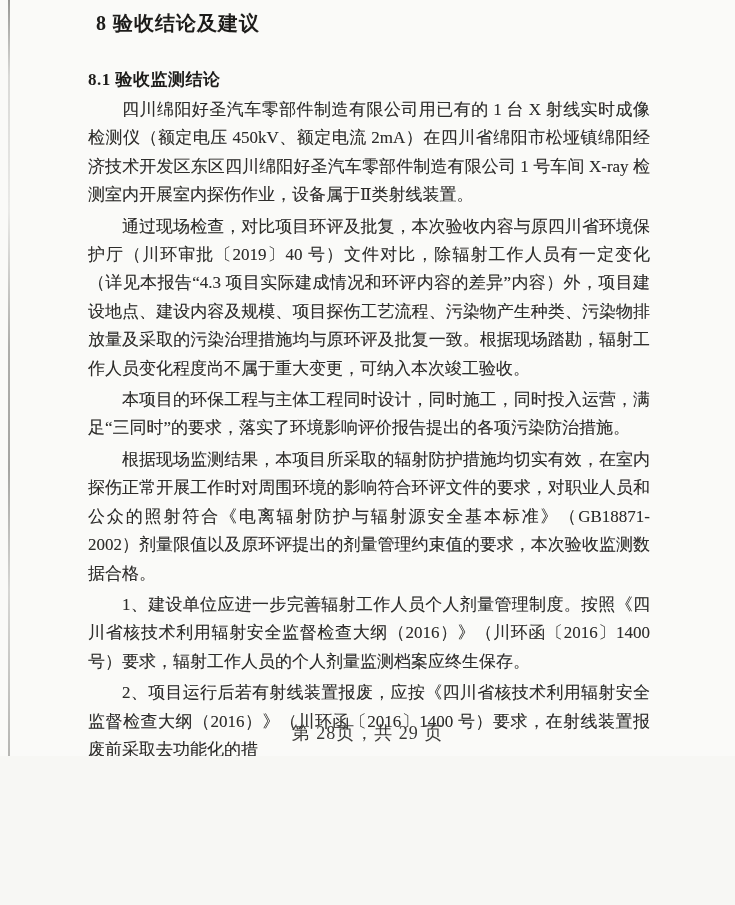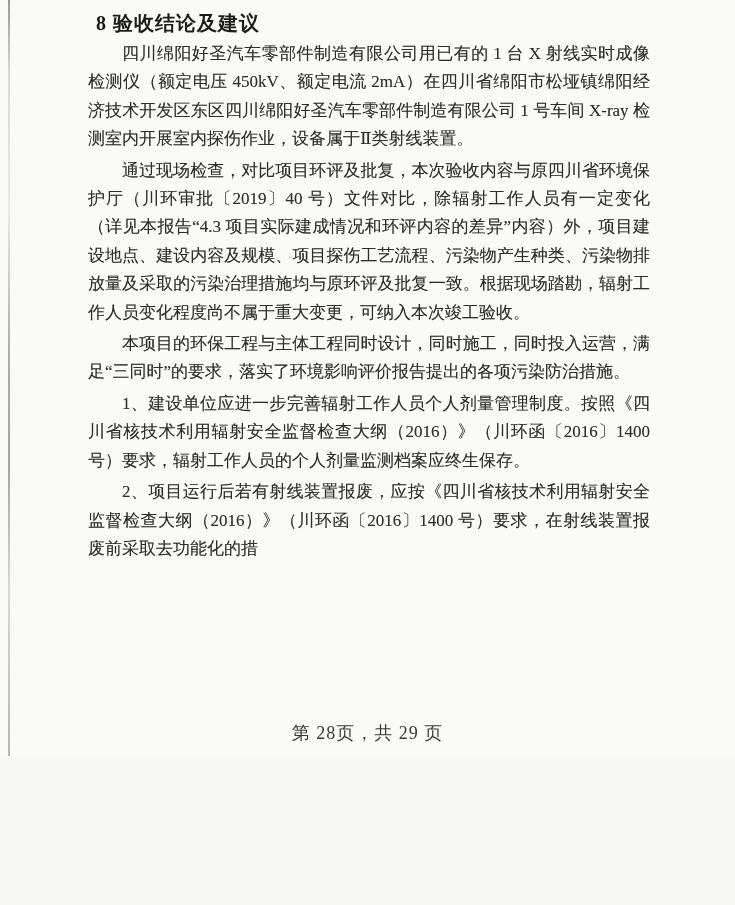--- a/index.html
+++ b/index.html
@@ -58,24 +58,26 @@
 </style>
 </head>
 <body>
 
 <div class="page">
   <div class="scan-edge"></div>
 
   <div class="content">
     <div class="h1">8 验收结论及建议</div>
 
+    <div class="h2">8.1 验收监测结论</div>
 
     <p class="para">四川绵阳好圣汽车零部件制造有限公司用已有的 1 台 X 射线实时成像检测仪（额定电压 450kV、额定电流 2mA）在四川省绵阳市松垭镇绵阳经济技术开发区东区四川绵阳好圣汽车零部件制造有限公司 1 号车间 X-ray 检测室内开展室内探伤作业，设备属于Ⅱ类射线装置。</p>
     <p class="para">通过现场检查，对比项目环评及批复，本次验收内容与原四川省环境保护厅（川环审批〔2019〕40 号）文件对比，除辐射工作人员有一定变化（详见本报告“4.3 项目实际建成情况和环评内容的差异”内容）外，项目建设地点、建设内容及规模、项目探伤工艺流程、污染物产生种类、污染物排放量及采取的污染治理措施均与原环评及批复一致。根据现场踏勘，辐射工作人员变化程度尚不属于重大变更，可纳入本次竣工验收。</p>
     <p class="para">本项目的环保工程与主体工程同时设计，同时施工，同时投入运营，满足“三同时”的要求，落实了环境影响评价报告提出的各项污染防治措施。</p>
+    <p class="para">根据现场监测结果，本项目所采取的辐射防护措施均切实有效，在室内探伤正常开展工作时对周围环境的影响符合环评文件的要求，对职业人员和公众的照射符合《电离辐射防护与辐射源安全基本标准》（GB18871-2002）剂量限值以及原环评提出的剂量管理约束值的要求，本次验收监测数据合格。</p>
 
 
     <p class="para">1、建设单位应进一步完善辐射工作人员个人剂量管理制度。按照《四川省核技术利用辐射安全监督检查大纲（2016）》（川环函〔2016〕1400 号）要求，辐射工作人员的个人剂量监测档案应终生保存。</p>
     <p class="para">2、项目运行后若有射线装置报废，应按《四川省核技术利用辐射安全监督检查大纲（2016）》（川环函〔2016〕1400 号）要求，在射线装置报废前采取去功能化的措</p>
   </div>
 
   <div class="footer">第 28页，共 29 页</div>
 </div>
 
 </body></html>

